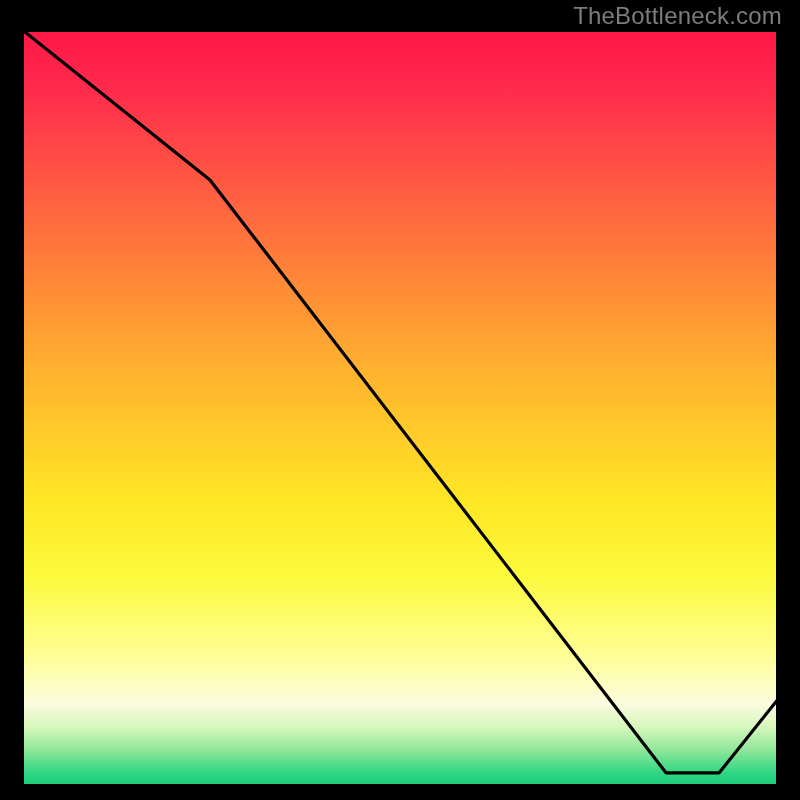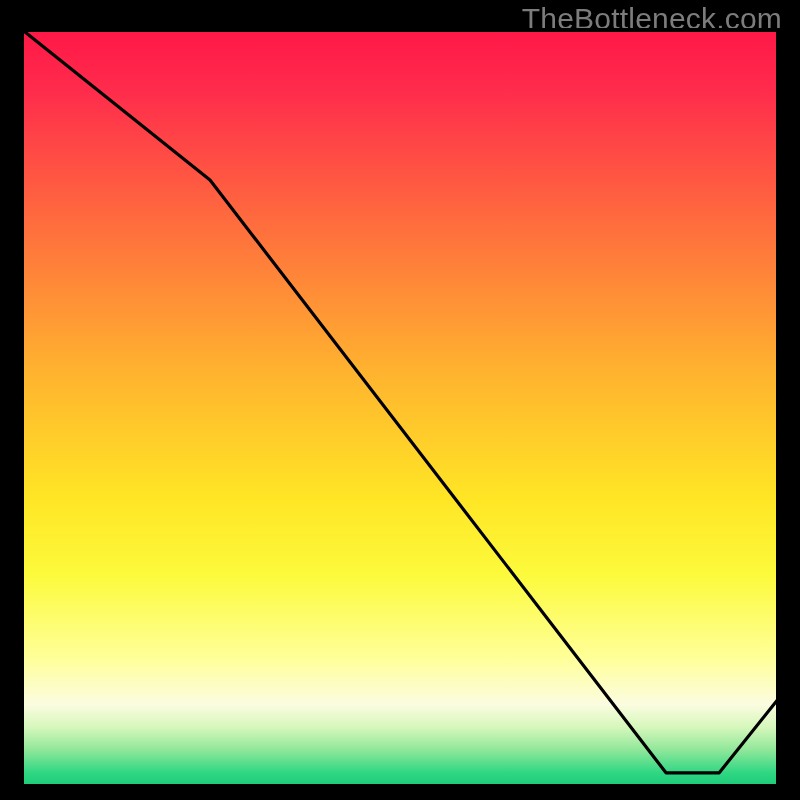--- a/index.html
+++ b/index.html
@@ -14,21 +14,21 @@
   .wrap {
     position: relative;
     width: 800px;
     height: 800px;
   }
   .attribution {
     position: absolute;
     top: 2px;
     right: 18px;
     color: #7c7c7c;
-    font-size: 30px;
+    font-size: 24px;
     letter-spacing: 0.2px;
     font-weight: 400;
   }
   .plot-frame {
     position: absolute;
     left: 20px;
     top: 28px;
     width: 760px;
     height: 760px;
     background: linear-gradient(

